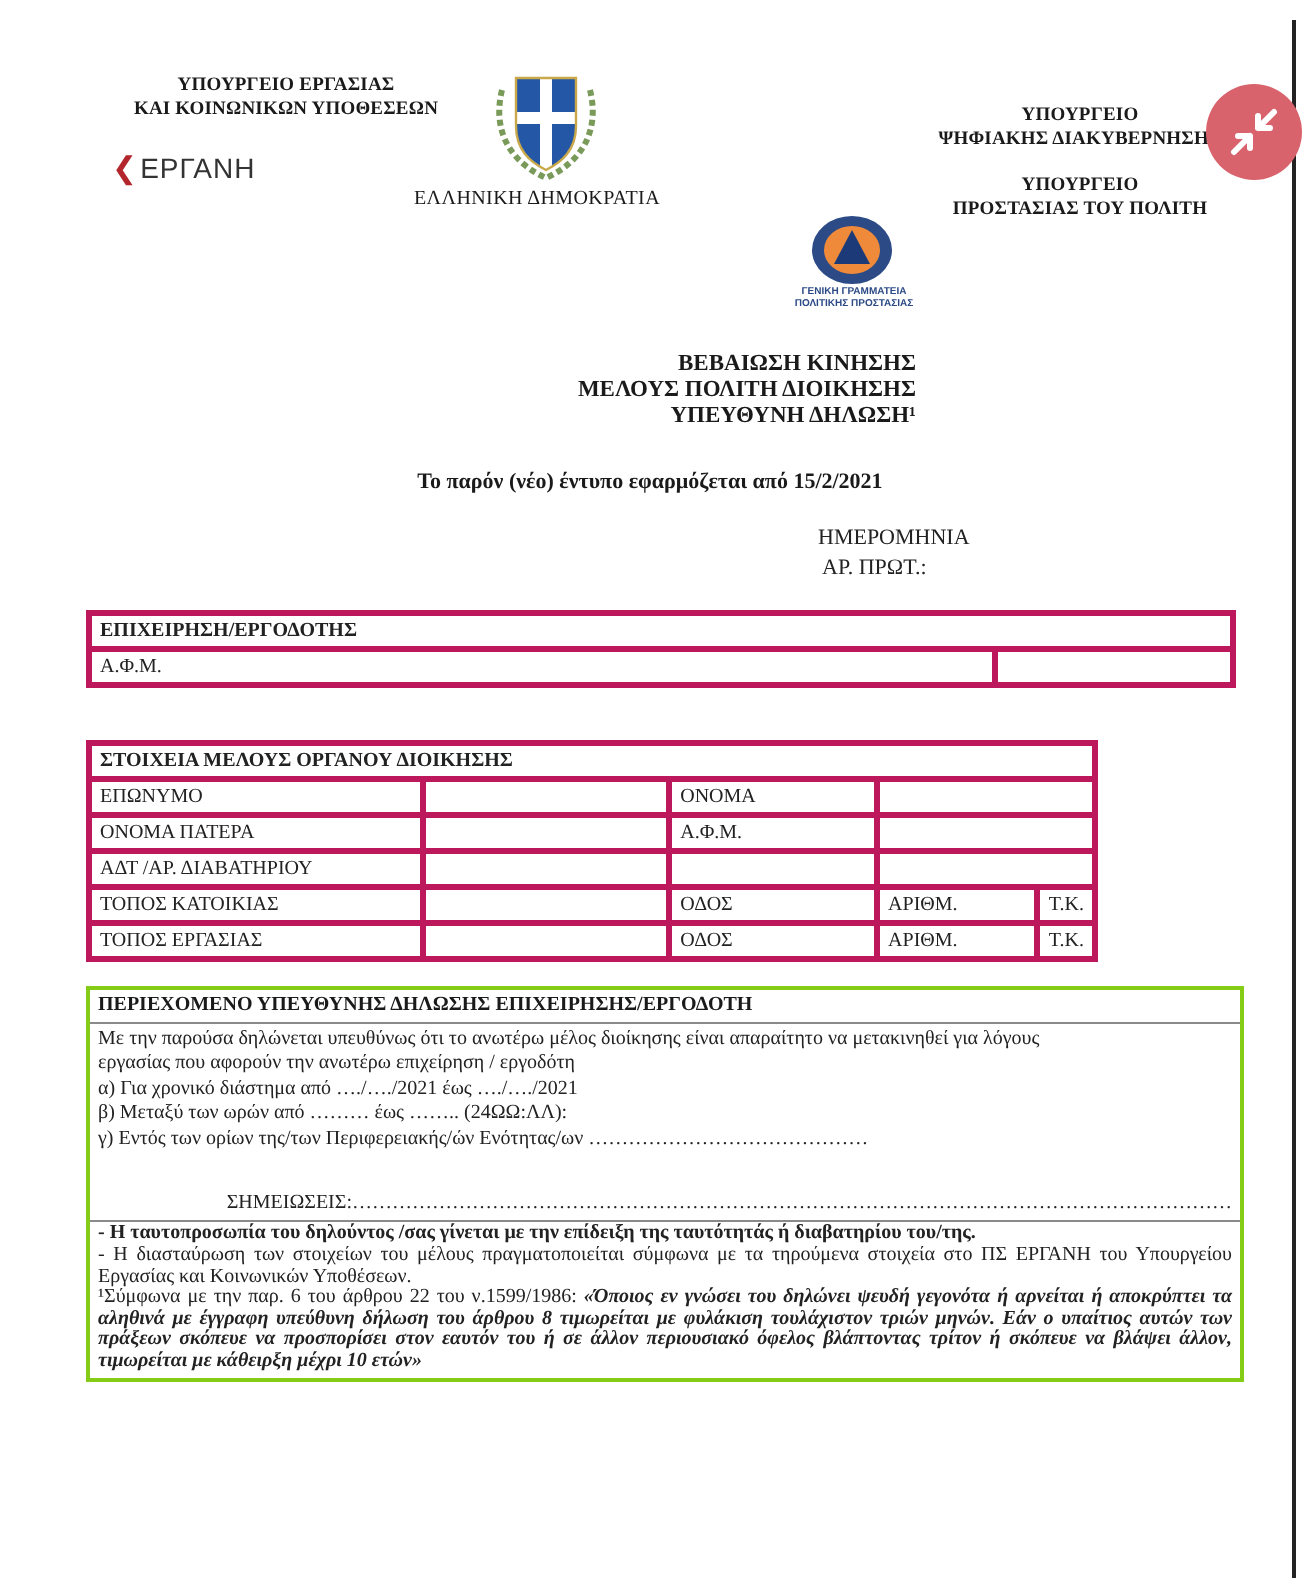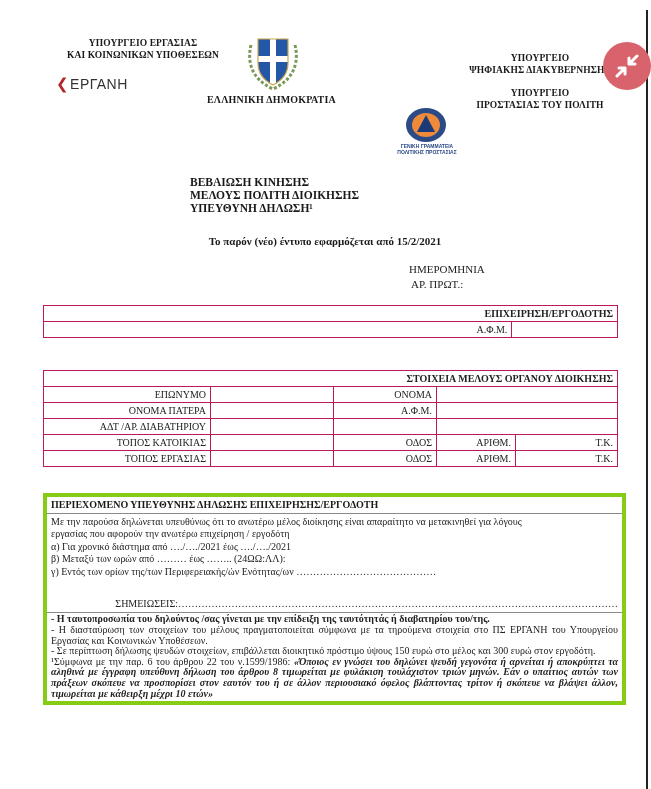--- a/index.html
+++ b/index.html
@@ -7,30 +7,30 @@
     width:651px; height:789px; position:relative; overflow:hidden;
     background:#ffffff; color:#1a1a1a;
     font-family:"Liberation Serif", "DejaVu Serif", serif;
   }
   .right-rule { position:absolute; left:646px; top:10px; width:2px; height:779px; background:#222; }
   .abs { position:absolute; }
   .hdr-bold { font-weight:bold; font-size:9.5px; line-height:12px; letter-spacing:0.1px; text-align:center; }
   .ergani { position:absolute; left:56px; top:75px; font-family:"Liberation Sans", sans-serif; font-weight:normal; font-size:14px; color:#333; letter-spacing:0.5px; }
   .ergani .arrow { color:#b3262c; font-size:15px; margin-right:1px; }
   .coat { position:absolute; left:245px; top:33px; width:56px; height:60px; }
-  .hellenic { position:absolute; left:207px; top:94px; font-weight:bold; font-size:10px; letter-spacing:0.2px; }
+  .hellenic { position:absolute; left:207px; top:94px; font-weight:normal; font-size:10px; letter-spacing:0.2px; }
   .cp-logo { position:absolute; left:404px; top:107px; width:44px; height:36px; }
   .cp-text { position:absolute; left:397px; top:143px; font-family:"Liberation Sans", sans-serif; font-size:5px; font-weight:bold; color:#2b4a86; line-height:6px; text-align:center; width:60px; }
-  .title { position:absolute; left:190px; top:176px; width:268px; text-align:left; font-weight:bold; font-size:11.5px; line-height:13px; }
+  .title { position:absolute; left:190px; top:176px; width:268px; text-align:right; font-weight:bold; font-size:11.5px; line-height:13px; }
   .notice { position:absolute; left:160px; top:235px; width:330px; text-align:center; font-weight:bold; font-size:11px; }
   .date-lbl { position:absolute; left:409px; top:262px; font-size:11px; line-height:15px; color:#222; }
   table.form { position:absolute; border-collapse:collapse; font-size:10px; }
-  table.form td { border:1px solid #be185d; padding:0 4px; height:15px; line-height:14px; color:#222; vertical-align:middle;text-align:right; }
+  table.form td { border:3px solid #be185d; padding:0 4px; height:15px; line-height:14px; color:#222; vertical-align:middle; }
   table.form td.head { font-weight:bold; }
-  .box { position:absolute; border:4px solid #84cc16; }
+  .box { position:absolute; border:2px solid #84cc16; }
   .box-head { font-weight:bold; font-size:10px; padding:2px 4px; border-bottom:1px solid #8a8a8a; height:12px; line-height:12px; }
   .box-body { font-size:10px; line-height:12.4px; padding:2px 4px; color:#222; }
   .notes-line { font-size:10px;text-align:right; }
   .sep { border-top:1px solid #8a8a8a; }
   .small { font-size:10px; line-height:10.6px; text-align:justify; padding:1px 4px 2px 4px; color:#222; }
   .small b { font-weight:bold; }
   .small .bi { font-weight:bold; font-style:italic; }
   .collapse-btn { position:absolute; left:603px; top:42px; width:48px; height:48px; border-radius:50%; background:#d9636c; cursor:pointer; }
   .collapse-btn svg { position:absolute; left:12px; top:12px; }
 </style>
@@ -90,21 +90,21 @@
       <tr>
         <td colspan="2" class="head">ΕΠΙΧΕΙΡΗΣΗ/ΕΡΓΟΔΟΤΗΣ</td>
       </tr>
   <tr>
     <td>Α.Φ.Μ.</td>
     <td></td>
   </tr>
 </tbody>
   </table>
 
-<table class="form" style="left:43px;top:370px;width:575px;padding-left:32px;">
+<table class="form" style="left:43px;top:370px;width:506px;padding-left:32px;">
   <tbody>
       <tr>
         <td colspan="5" class="head">ΣΤΟΙΧΕΙΑ ΜΕΛΟΥΣ ΟΡΓΑΝΟΥ ΔΙΟΙΚΗΣΗΣ</td>
       </tr>
   <tr>
     <td style="width:158px">ΕΠΩΝΥΜΟ</td>
     <td style="width:114px"></td>
     <td style="width:94px">ΟΝΟΜΑ</td>
     <td colspan="2"></td>
   </tr>
@@ -145,21 +145,20 @@
     <div>α) Για χρονικό διάστημα από    …./…./2021 έως   …./…./2021</div>
     <div>β) Μεταξύ των ωρών από ……… έως …….. (24ΩΩ:ΛΛ):</div>
     <div>γ) Εντός των ορίων της/των Περιφερειακής/ών Ενότητας/ων ……………………………………</div>
     <div style="height:20px"></div>
     <div class="notes-line" style="white-space:nowrap;overflow:hidden;">ΣΗΜΕΙΩΣΕΙΣ:……………………………………………………………………………………………………………………</div>
   </div>
   <div class="sep"></div>
   <div class="small">
     <div><b>- Η ταυτοπροσωπία του δηλούντος /σας γίνεται με την επίδειξη της ταυτότητάς ή διαβατηρίου του/της.</b></div>
     <div>- Η διασταύρωση των στοιχείων του μέλους πραγματοποιείται σύμφωνα με τα τηρούμενα στοιχεία στο ΠΣ ΕΡΓΑΝΗ του Υπουργείου Εργασίας και Κοινωνικών Υποθέσεων.</div>
-    <div>- Σε περίπτωση δήλωσης ψευδών στοιχείων, επιβάλλεται διοικητικό πρόστιμο ύψους 150 ευρώ στο μέλος και 300 ευρώ στον εργοδότη.</div>
     <div><span>¹Σύμφωνα με την παρ. 6 του άρθρου 22 του ν.1599/1986: </span><span class="bi">«Όποιος εν γνώσει του δηλώνει ψευδή γεγονότα ή αρνείται ή αποκρύπτει τα αληθινά με έγγραφη υπεύθυνη δήλωση του άρθρου 8 τιμωρείται με φυλάκιση τουλάχιστον τριών μηνών. Εάν ο υπαίτιος αυτών των πράξεων σκόπευε να προσπορίσει στον εαυτόν του ή σε άλλον περιουσιακό όφελος βλάπτοντας τρίτον ή σκόπευε να βλάψει άλλον, τιμωρείται με κάθειρξη μέχρι 10 ετών»</span></div>
   </div>
 </div>
 
 <div class="collapse-btn">
   <svg width="24" height="24" viewBox="0 0 24 24">
     <path d="M22 2 L14 10 M14 4 V10 H20" stroke="#fff" stroke-width="3" fill="none" stroke-linecap="round" stroke-linejoin="round"></path>
     <path d="M2 22 L10 14 M4 14 H10 V20" stroke="#fff" stroke-width="3" fill="none" stroke-linecap="round" stroke-linejoin="round"></path>
   </svg>
 </div>

